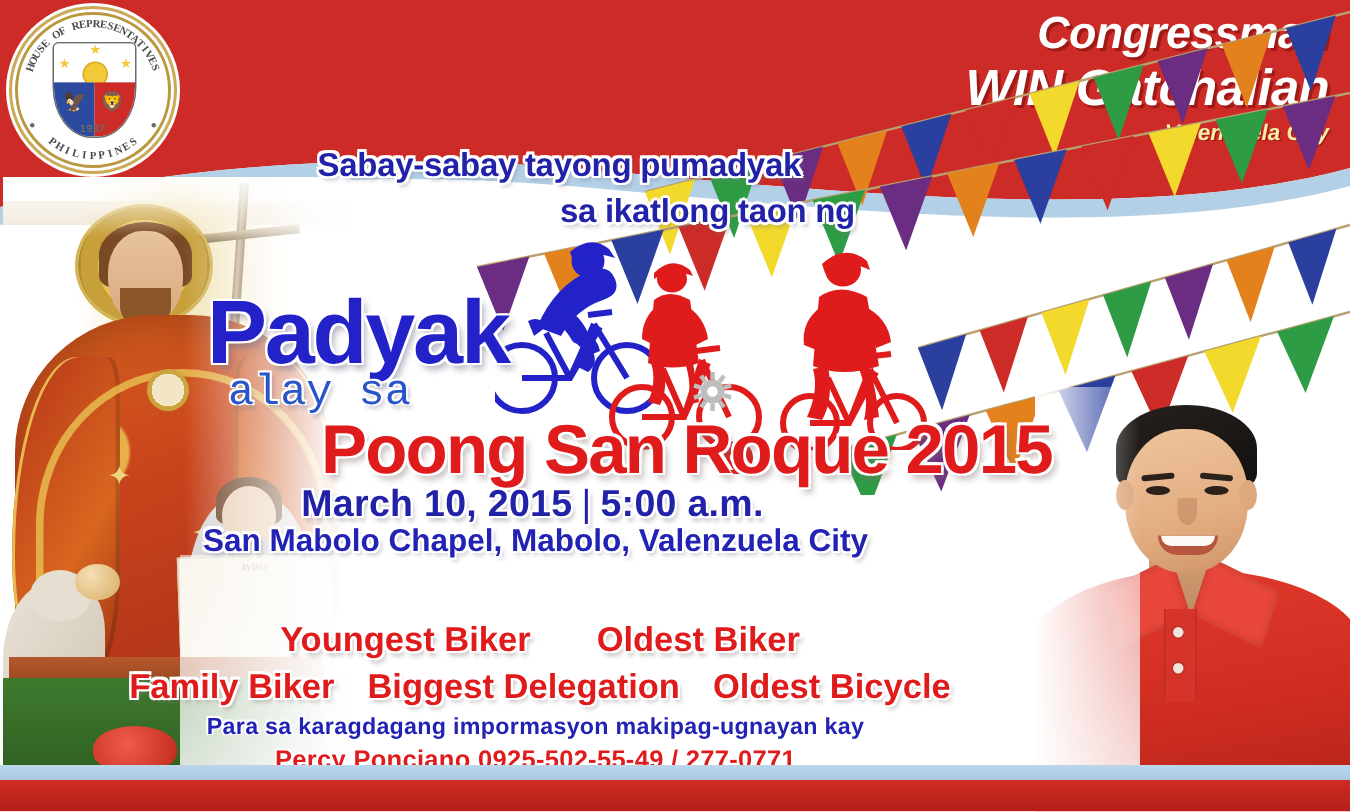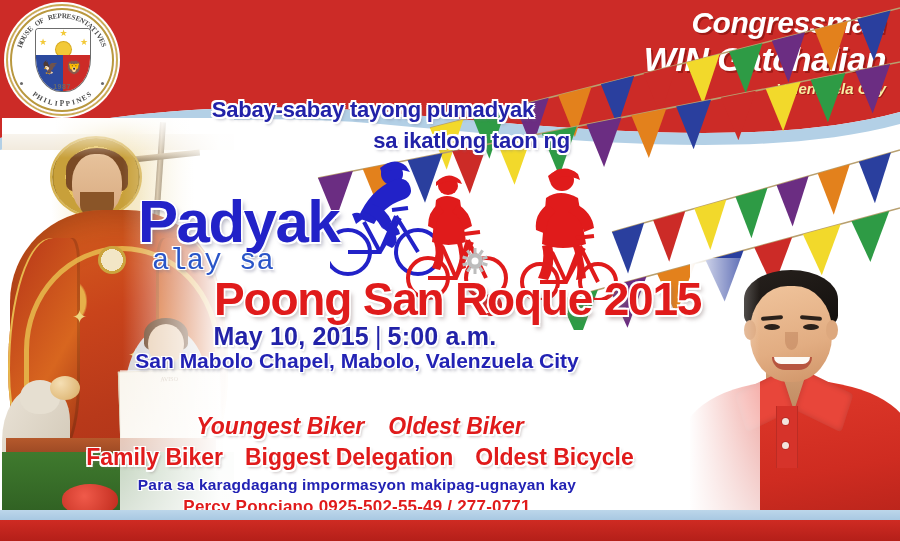--- a/index.html
+++ b/index.html
@@ -384,21 +384,21 @@
     position:absolute;left:0;right:0;text-align:center;
     font-size:23px;font-weight:bold;color:#e01b1b;
     padding-right:180px;
     text-shadow:
       -1.5px -1.5px 0 #fff, 1.5px -1.5px 0 #fff, -1.5px 1.5px 0 #fff, 1.5px 1.5px 0 #fff,
       2px 3px 3px rgba(130,115,115,.45);
   }
   .prize-row1{top:413px;}
   .prize-row2{top:444px;}
   .prize-row span{display:inline-block;}
-  .prize-row1 span{margin:0 12px;font-style:italic;}
+  .prize-row1 span{margin:0 22px;}
   .prize-row2 span{margin:0 11px;text-align:right;}
 
   .contact1{
     position:absolute;left:0;right:0;top:476px;text-align:center;
     font-size:15.5px;font-weight:bold;color:#2222b4;
     padding-right:186px;letter-spacing:0.2px;
     text-shadow:
       -1.1px -1.1px 0 #fff, 1.1px -1.1px 0 #fff, -1.1px 1.1px 0 #fff, 1.1px 1.1px 0 #fff;
   }
   .contact2{
@@ -679,21 +679,21 @@
     <div class="tl tl2">sa ikatlong taon ng</div>
   </div>
 
   <div class="padyak">Padyak</div>
   <div class="alaysa">alay sa</div>
   <div class="poong">Poong San Roque 2015</div>
 
   <div class="mid-white-wash"></div>
 
   <div class="datetime">
-    <span>May 10, 2015</span><span class="sep">|</span><span>5:00 a.m.</span>
+    <span>March 10, 2015</span><span class="sep">|</span><span>5:00 a.m.</span>
   </div>
   <div class="venue">San Mabolo Chapel, Mabolo, Valenzuela City</div>
 
   <div class="prize-row prize-row1" id="prize-row-1"><span>Youngest Biker</span><span>Oldest Biker</span></div>
   <div class="prize-row prize-row2" id="prize-row-2"><span>Family Biker</span><span>Biggest Delegation</span><span>Oldest Bicycle</span></div>
 
   <div class="contact1">Para sa karagdagang impormasyon makipag-ugnayan kay</div>
   <div class="contact2">Percy Ponciano 0925-502-55-49  / 277-0771</div>
 
   <div class="bottom-blue"></div>

